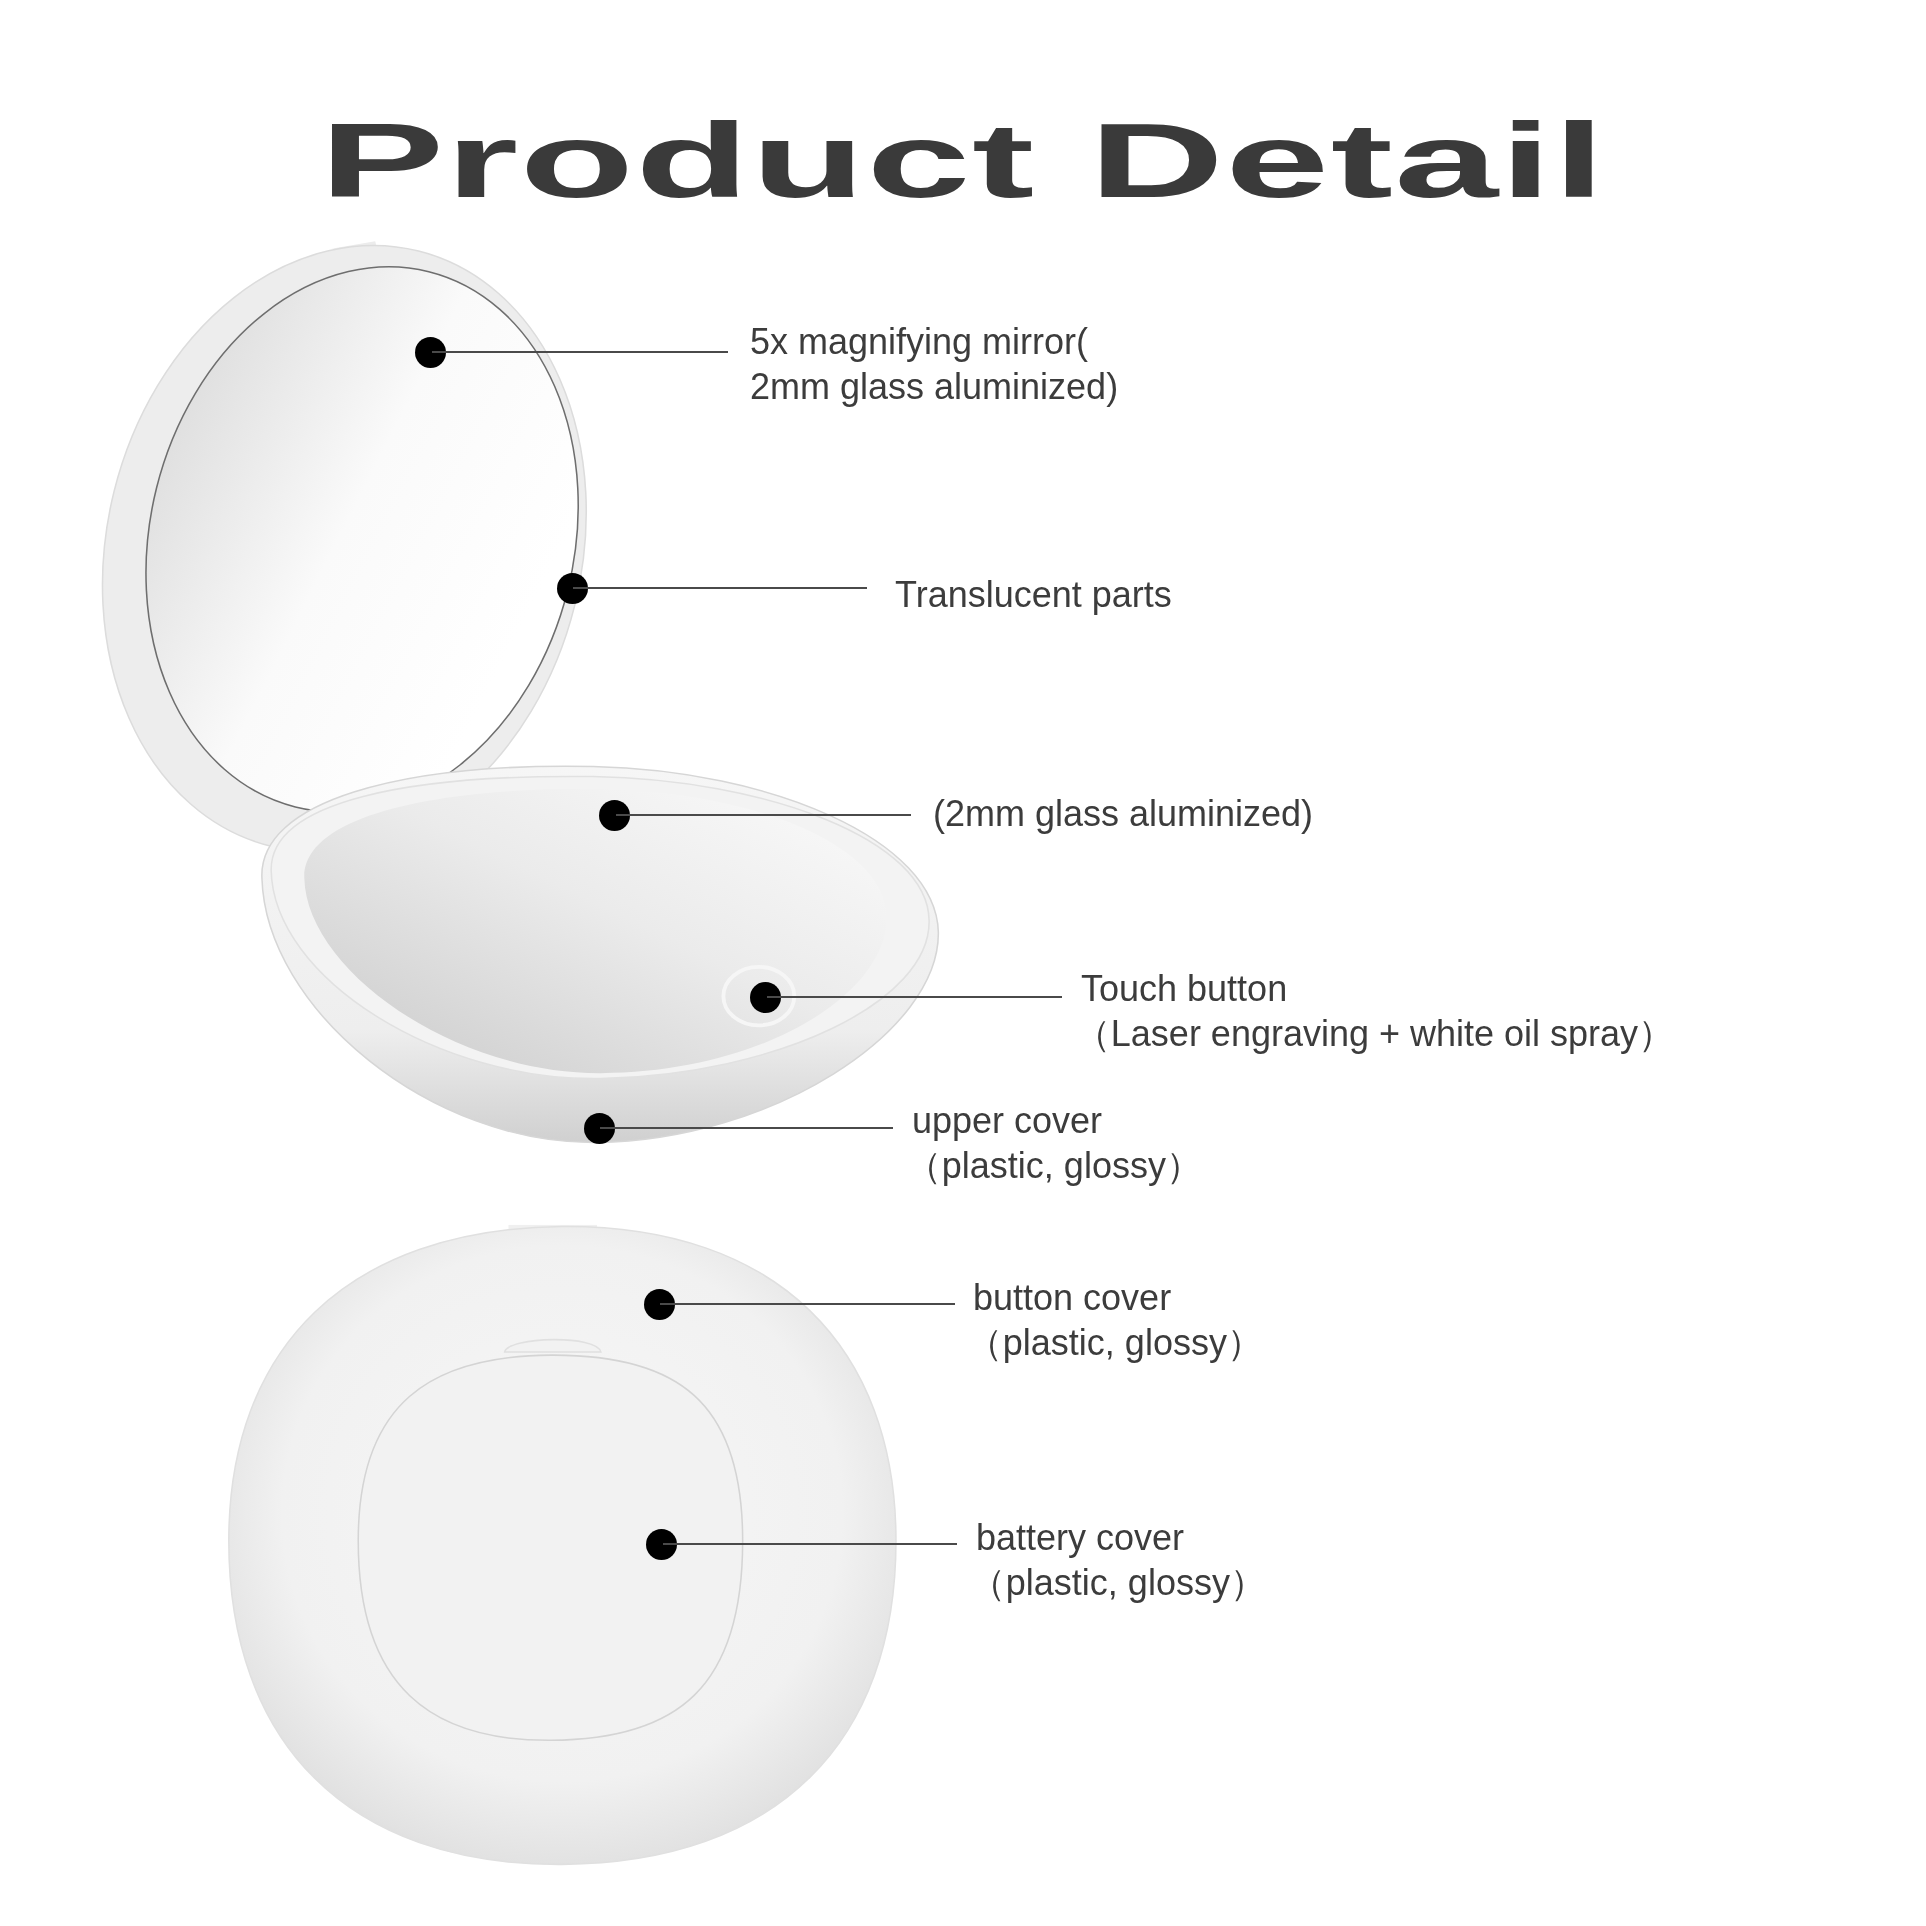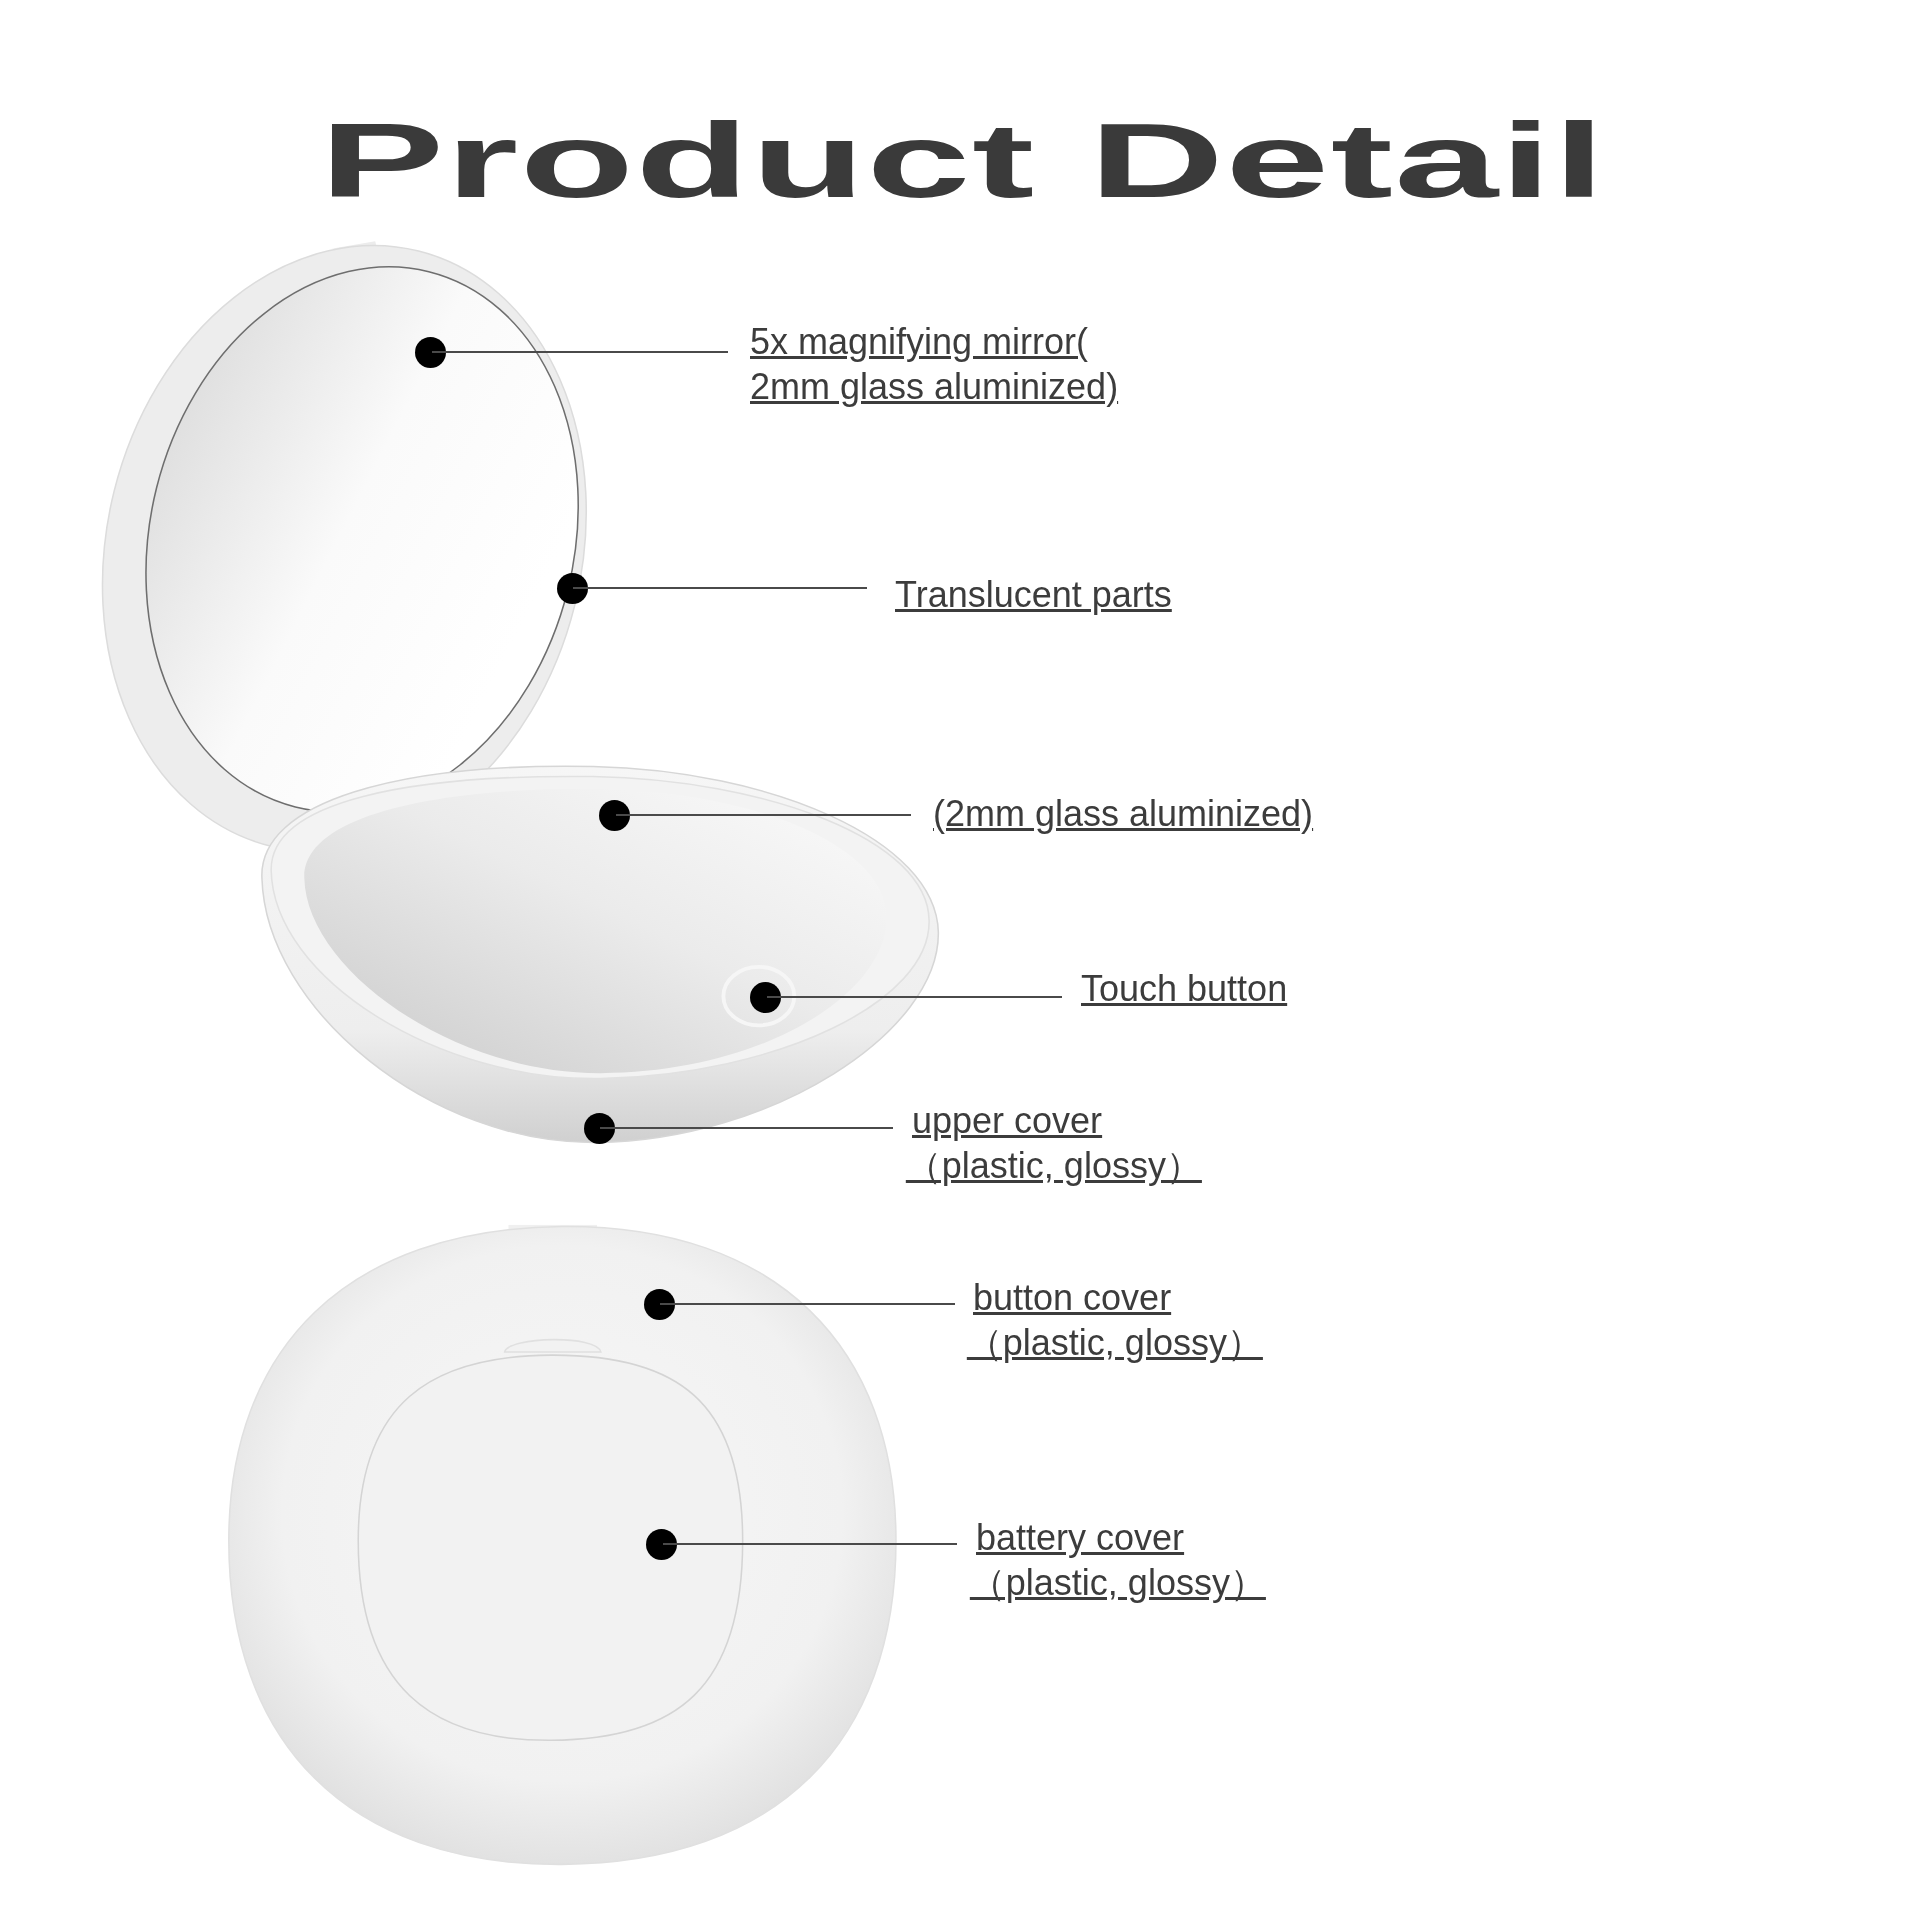--- a/index.html
+++ b/index.html
@@ -5,21 +5,21 @@
   html, body { margin: 0; padding: 0; background: #ffffff; }
   body { width: 1926px; height: 1926px; position: relative; overflow: hidden;
          font-family: "Liberation Sans", "DejaVu Sans", sans-serif; color: #3c3c3c; }
   .title { position: absolute; left: 0; top: 108px; width: 1926px; text-align: center;
            font-weight: bold; font-size: 105px; line-height: 1; letter-spacing: 0.8px;
            color: #3a3a3a; transform: scaleX(1.78); transform-origin: 963px 0; }
   .art { position: absolute; left: 0; top: 0; width: 1926px; height: 1926px; }
   .callout-line { position: absolute; height: 2.3px; background: #4a4a4a; }
   .dot { position: absolute; width: 31px; height: 31px; border-radius: 50%; background: #000; margin-left: -15.4px; margin-top: -15.4px; }
   .label { position: absolute; font-size: 36px; line-height: 45px; white-space: nowrap; color: #3c3c3c; }
-  .label .l1, .label .l2 { display: block; text-decoration: underline; }
+  .label .l1, .label .l2 { display: block; }
 </style>
 </head>
 <body>
 
 <div class="title">Product Detail</div>
 
 <svg class="art" viewBox="0 0 2500 2500" xmlns="http://www.w3.org/2000/svg">
   <defs>
     <linearGradient id="mirrorGrad" x1="0" y1="0" x2="1" y2="0.3">
       <stop offset="0" stop-color="#d9d9d9"></stop>
@@ -83,20 +83,21 @@
 <div class="dot" style="left:614px; top:815px;"></div>
 <div class="callout-line" style="left:616px; top:814px; width:295px;"></div>
 <div class="label" style="left:933px; top:791px;">
   <span class="l2">(2mm glass aluminized)</span>
 </div>
 
 <div class="dot" style="left:765px; top:997px;"></div>
 <div class="callout-line" style="left:767px; top:996px; width:295px;"></div>
 <div class="label" style="left:1081px; top:966px;">
   <span class="l1">Touch button</span>
+  <span class="l2" style="margin-left:-6.2px;">（Laser engraving + white oil spray）</span>
 </div>
 
 <div class="dot" style="left:599px; top:1128px;"></div>
 <div class="callout-line" style="left:600px; top:1127px; width:293px;"></div>
 <div class="label" style="left:912px; top:1098px;">
   <span class="l1">upper cover</span>
   <span class="l2" style="margin-left:-6.2px;">（plastic, glossy）</span>
 </div>
 
 <div class="dot" style="left:659px; top:1304px;"></div>

